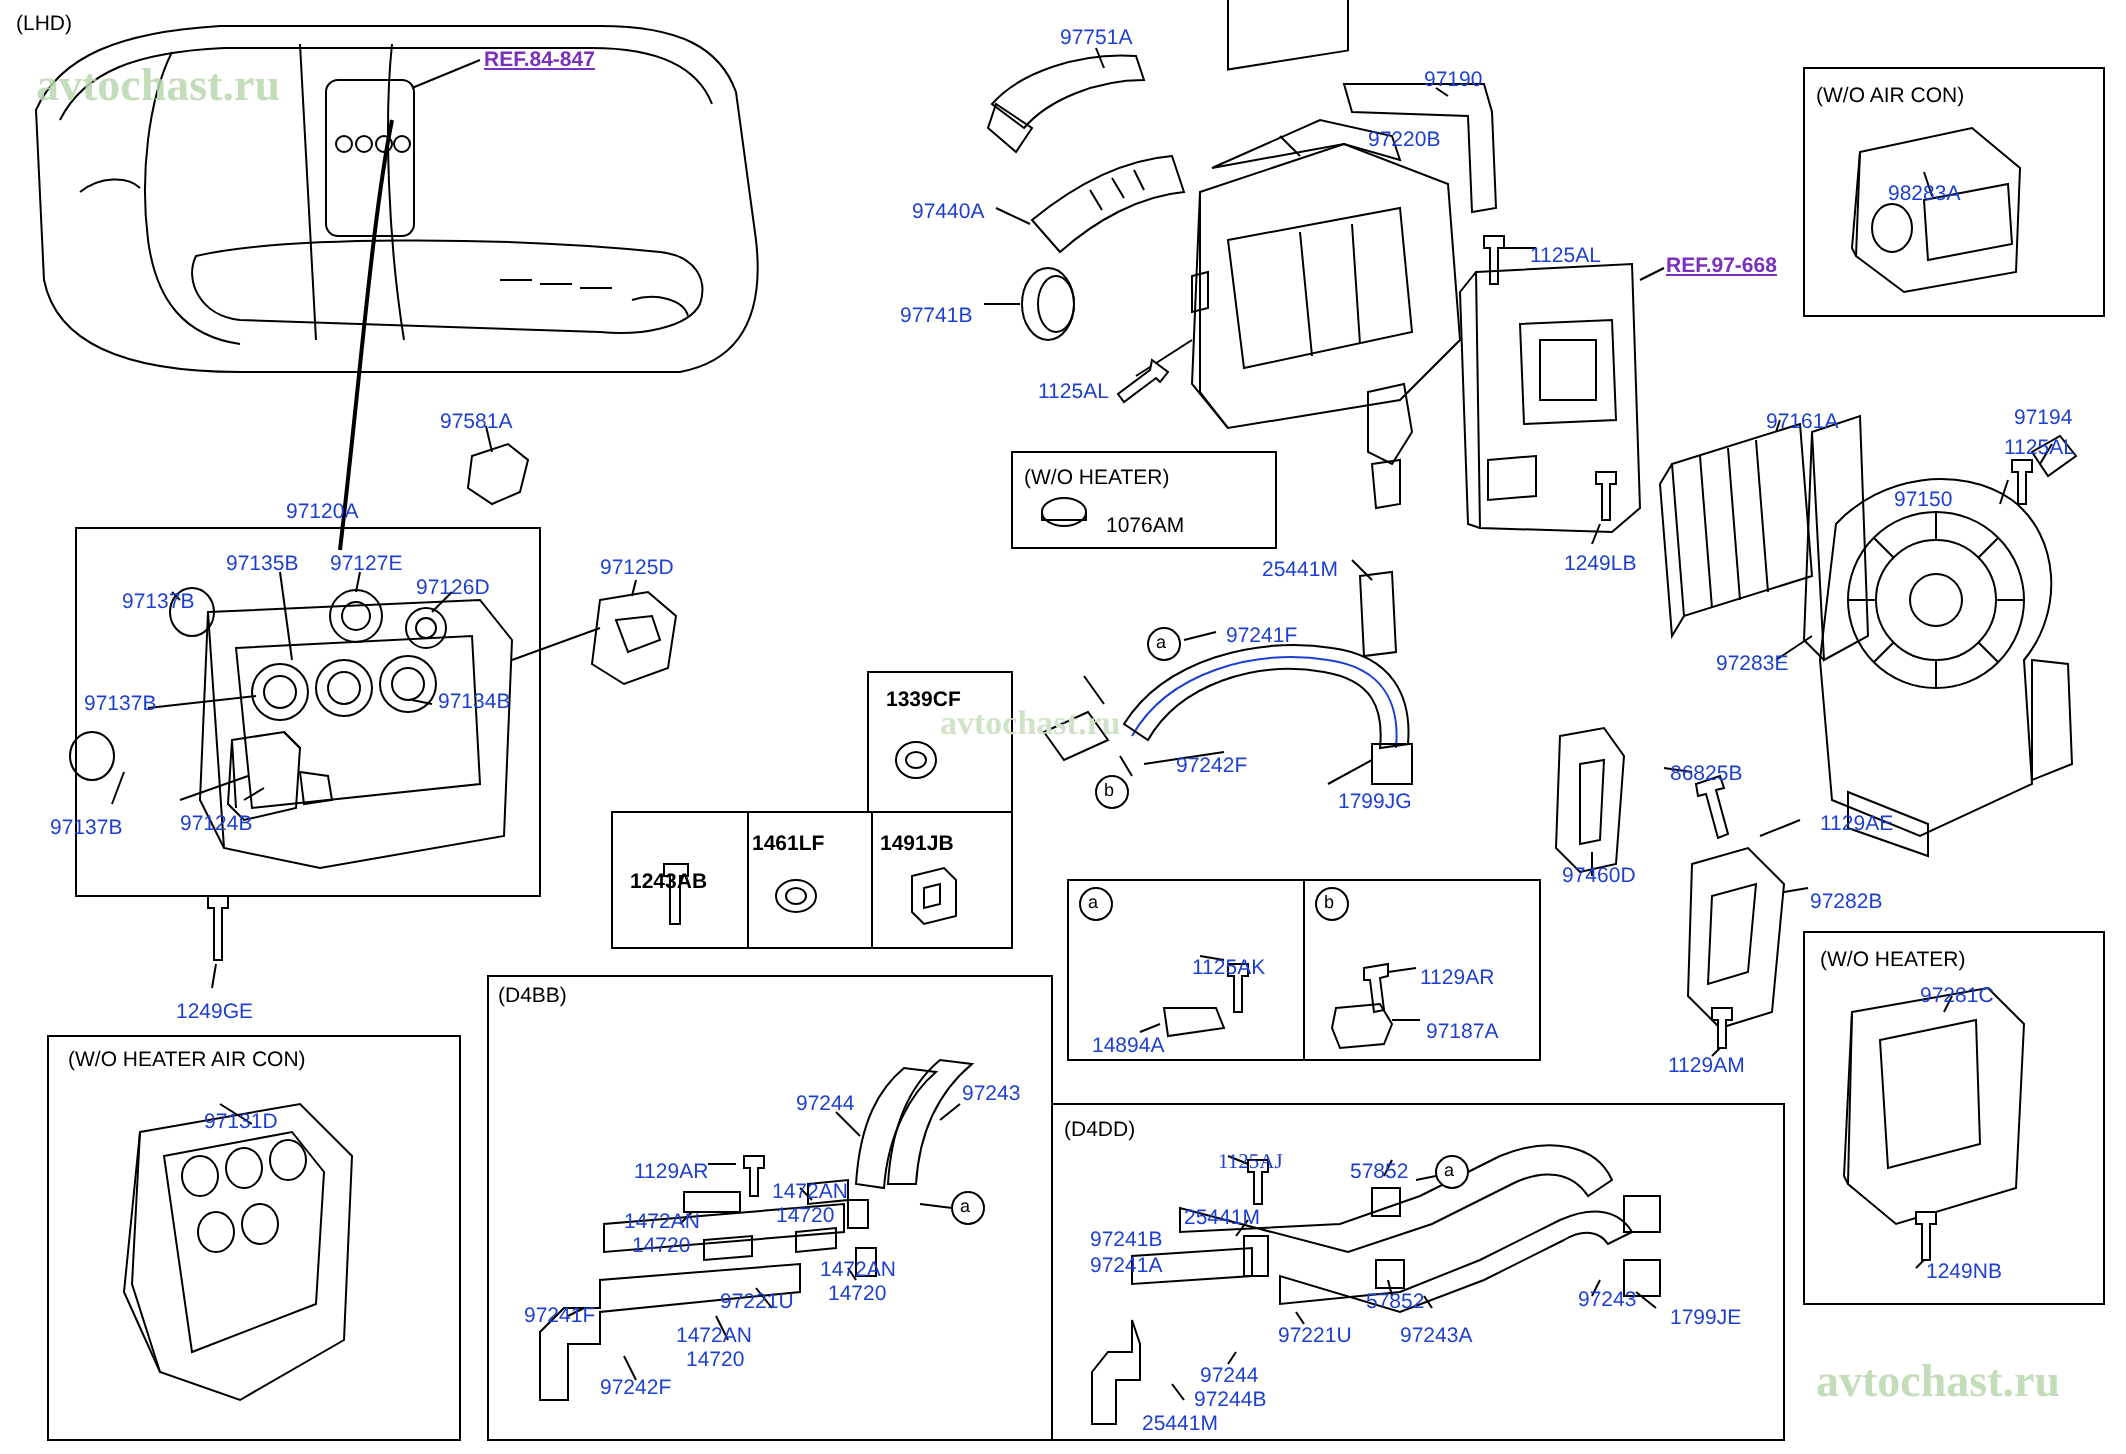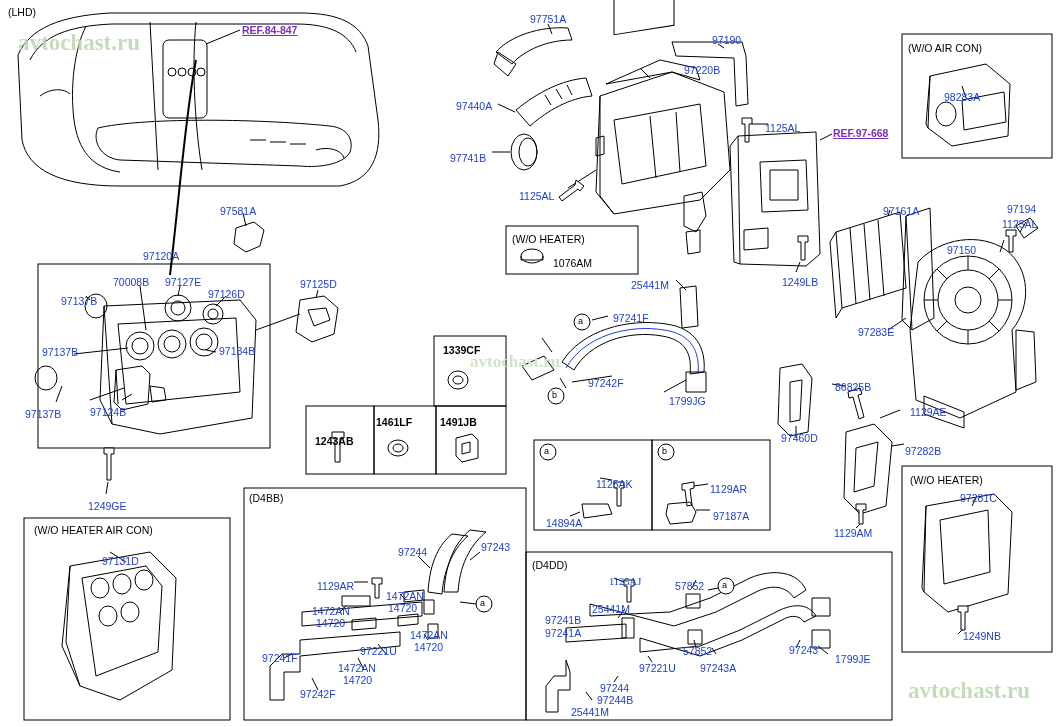--- a/index.html
+++ b/index.html
@@ -291,21 +291,21 @@
   <path class="ln" d="M818,646 L828,654"></path>
   <path class="ln" d="M800,640 L796,648"></path>
 </svg>
 
 <div id="labels">
     <div class="lbl blk" style="left: 8px; top: 6px;">(LHD)</div>
     <div class="lbl pur" style="left: 242px; top: 24px;">REF.84-847</div>
     <div class="lbl" style="left: 220px; top: 205px;">97581A</div>
     <div class="lbl" style="left: 143px; top: 250px;">97120A</div>
     <div class="lbl" style="left: 61px; top: 295px;">97137B</div>
-    <div class="lbl" style="left: 113px; top: 276px;">70008B</div>
+    <div class="lbl" style="left: 113px; top: 276px;">97135B</div>
     <div class="lbl" style="left: 165px; top: 276px;">97127E</div>
     <div class="lbl" style="left: 208px; top: 288px;">97126D</div>
     <div class="lbl" style="left: 300px; top: 278px;">97125D</div>
     <div class="lbl" style="left: 42px; top: 346px;">97137B</div>
     <div class="lbl" style="left: 219px; top: 345px;">97134B</div>
     <div class="lbl" style="left: 25px; top: 408px;">97137B</div>
     <div class="lbl" style="left: 90px; top: 406px;">97124B</div>
     <div class="lbl" style="left: 88px; top: 500px;">1249GE</div>
     <div class="lbl blk" style="left: 34px; top: 524px;">(W/O HEATER  AIR CON)</div>
     <div class="lbl" style="left: 102px; top: 555px;">97131D</div>

